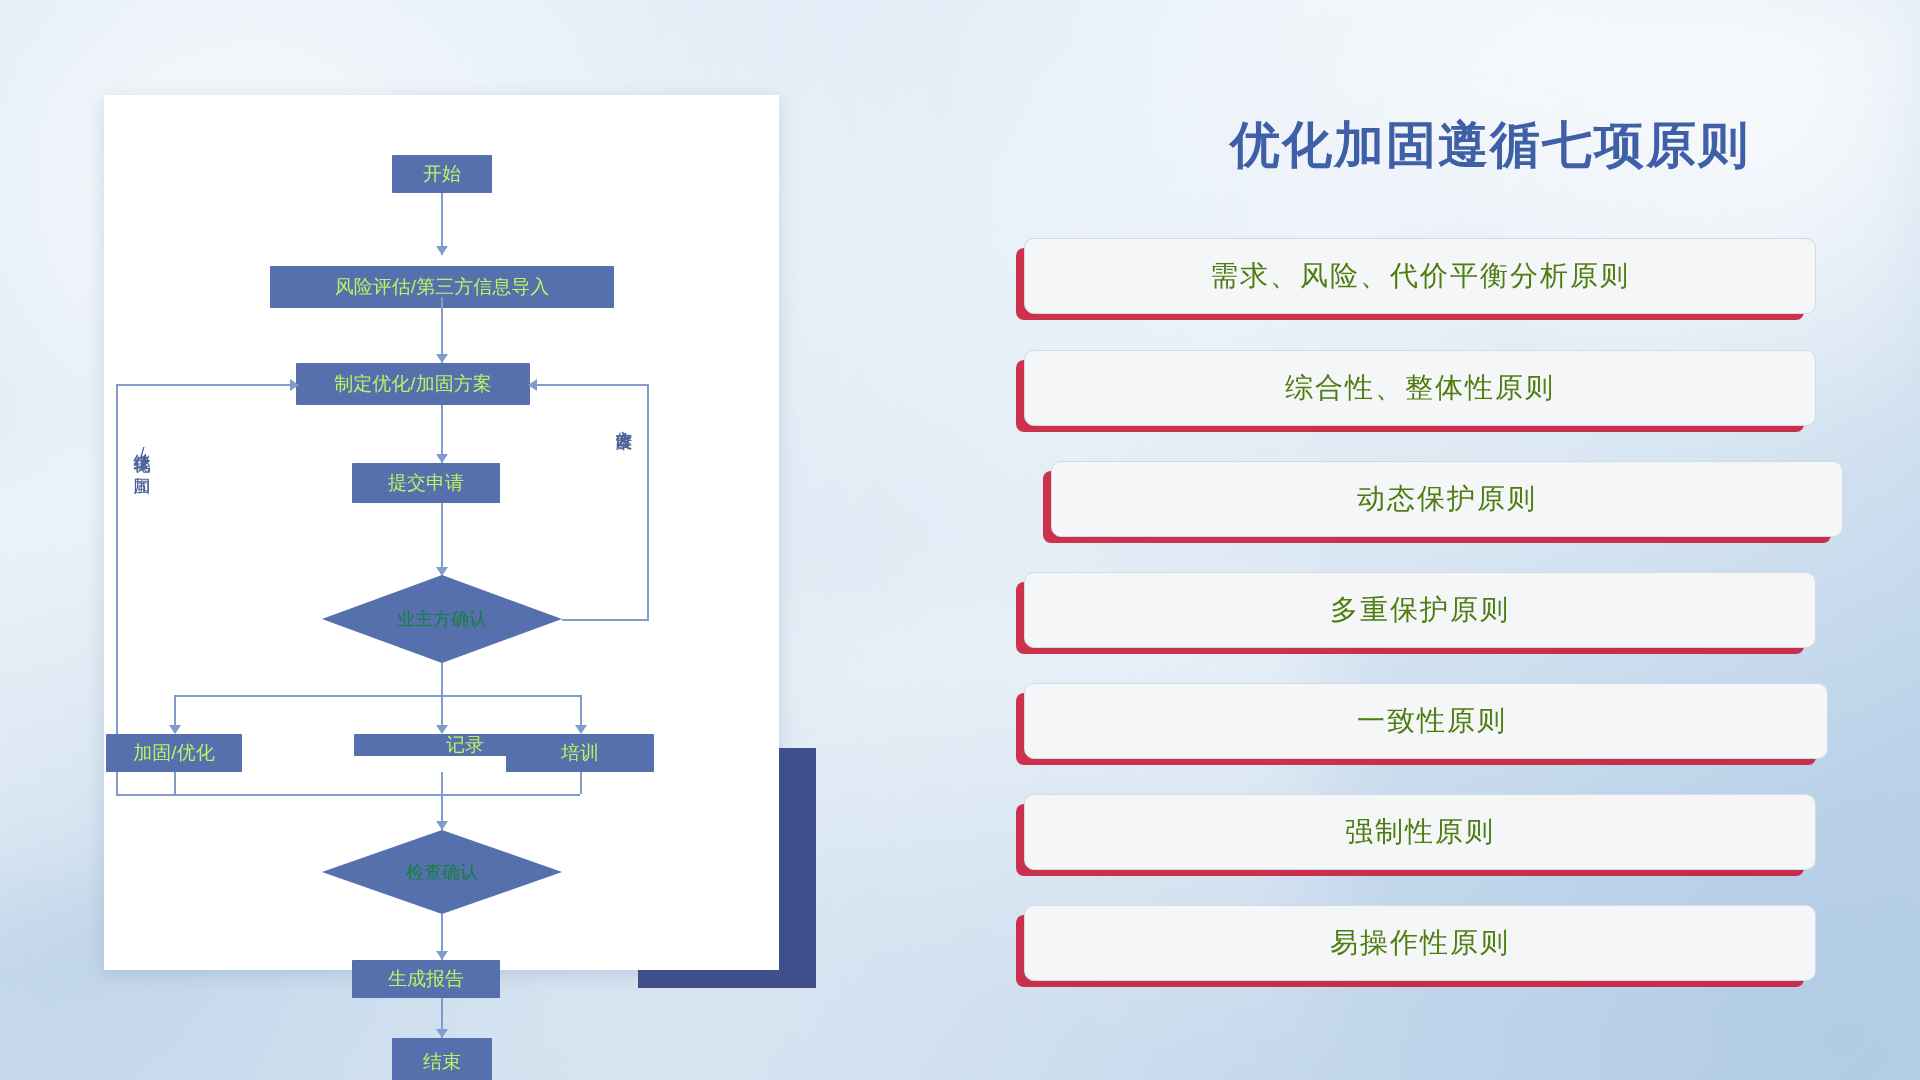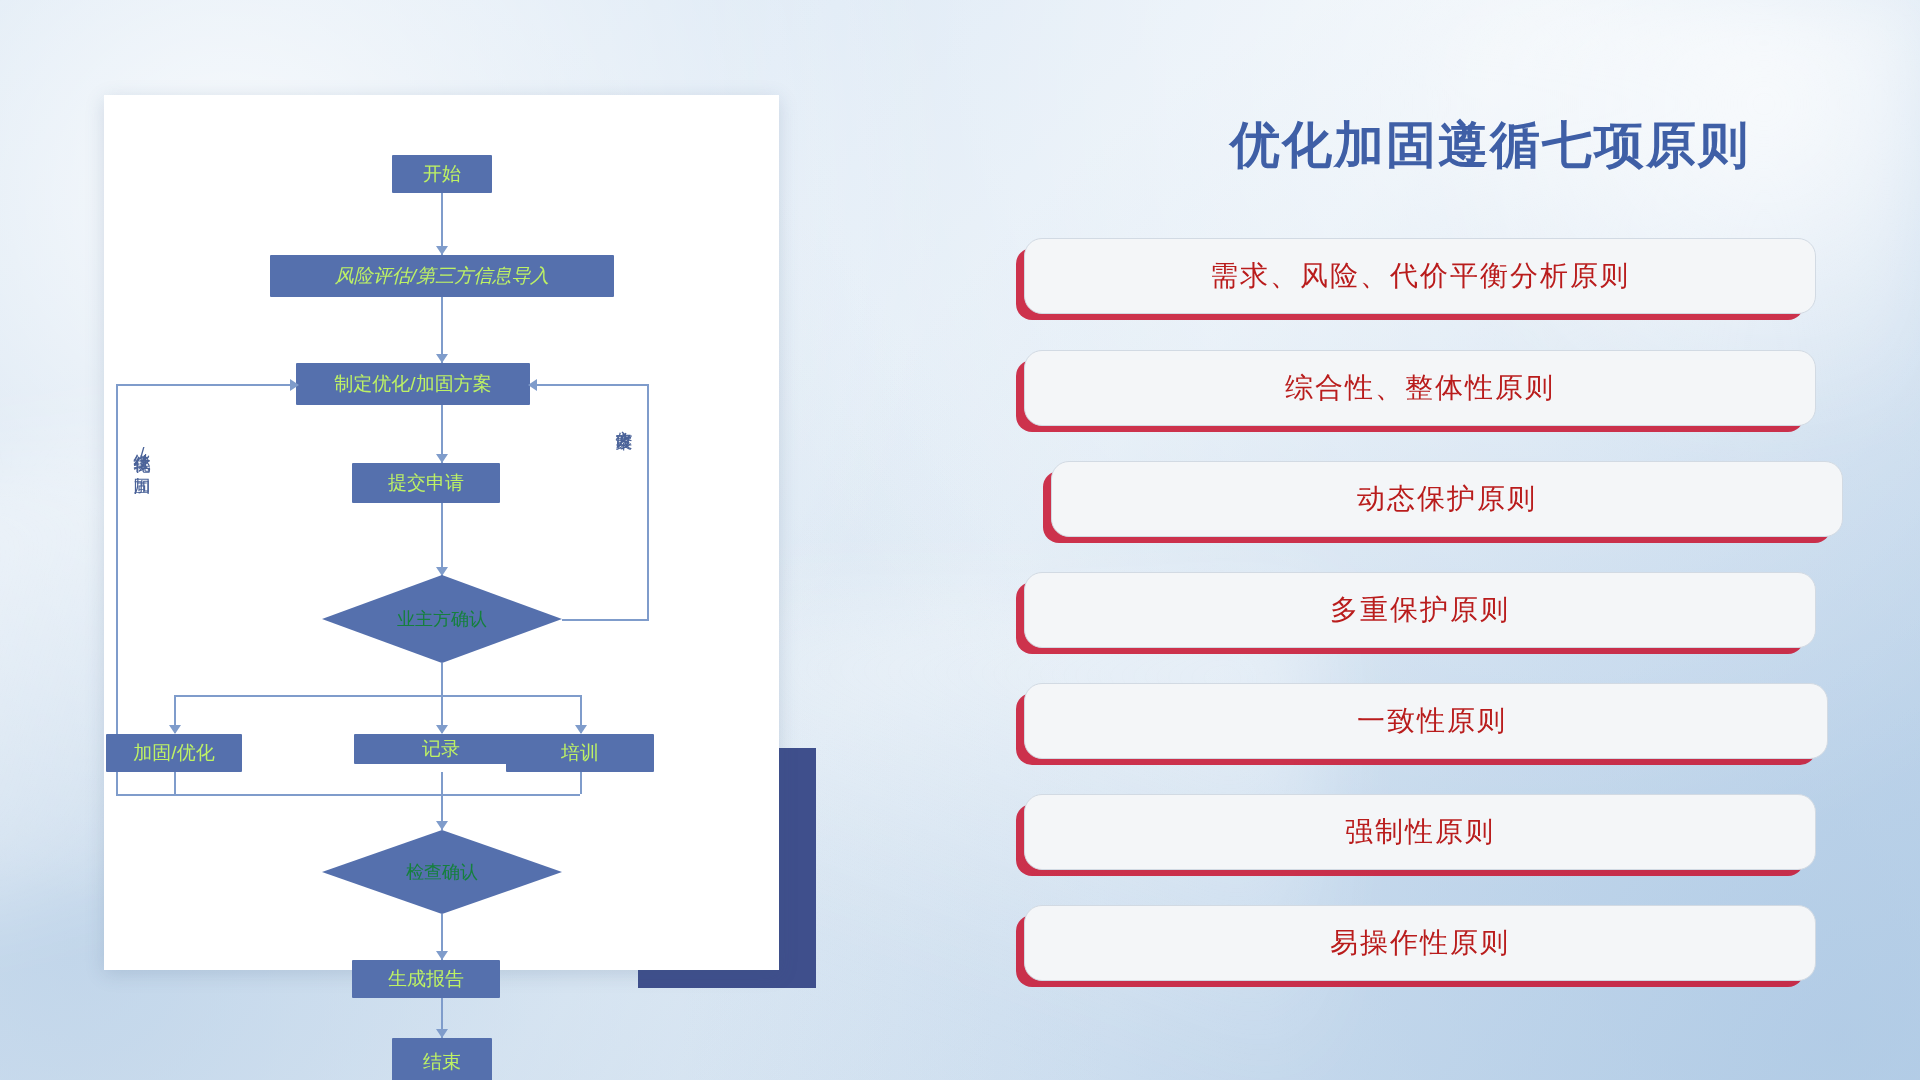--- a/index.html
+++ b/index.html
@@ -148,26 +148,26 @@
     color: #3f5fa6;
     letter-spacing: 2px;
   }
   .principle {
     position: absolute;
     left: 1024px;
     width: 790px;
     height: 74px;
     background: #f4f6f8;
     border: 1px solid #d2dae3;
-    border-radius: 18px;
+    border-radius: 10px;
     display: flex;
     align-items: center;
     justify-content: center;
     font-size: 28px;
-    color: #b91c1c;
+    color: #4d7c0f;
     letter-spacing: 2px;
     box-shadow: -10px 8px 0 -2px rgba(200,16,46,0.85);
   }
 </style>
 </head>
 <body>
 
 <div id="slide">
 
   <div class="bg-streak streak-a"></div>
@@ -177,21 +177,21 @@
   <div id="shadow-block"></div>
 
   <div id="flow-card">
     <div class="flow-inner">
 
       <div class="node" style="left:288px; top:60px; width:100px; height:38px;">开始</div>
 
       <div class="line vline" style="left:337px; top:98px; height:62px;"></div>
       <div class="arrow-down" style="left:332px; top:151px;"></div>
 
-      <div class="node" style="left:166px; top:160px; width:344px; height:42px;font-style:italic;">风险评估/第三方信息导入</div>
+      <div class="node" style="left:166px; top:171px; width:344px; height:42px;">风险评估/第三方信息导入</div>
 
       <div class="line vline" style="left:337px; top:202px; height:66px;"></div>
       <div class="arrow-down" style="left:332px; top:259px;"></div>
 
       <div class="node" style="left:192px; top:268px; width:234px; height:42px;">制定优化/加固方案</div>
 
       <div class="line vline" style="left:337px; top:310px; height:58px;"></div>
       <div class="arrow-down" style="left:332px; top:359px;"></div>
 
       <div class="node" style="left:248px; top:368px; width:148px; height:40px;">提交申请</div>
@@ -219,21 +219,21 @@
       <div class="line vline" style="left:337px; top:568px; height:32px;"></div>
       <div class="line hline" style="left:70px; top:600px; width:406px;"></div>
       <div class="line vline" style="left:70px; top:600px; height:38px;"></div>
       <div class="line vline" style="left:337px; top:600px; height:38px;"></div>
       <div class="line vline" style="left:476px; top:600px; height:38px;"></div>
       <div class="arrow-down" style="left:65px; top:630px;"></div>
       <div class="arrow-down" style="left:332px; top:630px;"></div>
       <div class="arrow-down" style="left:471px; top:630px;"></div>
 
       <div class="node" style="left:2px; top:639px; width:136px; height:38px;">加固/优化</div>
-      <div class="node" style="left:250px; top:639px; width:174px; height:30px;">记录</div>
+      <div class="node" style="left:250px; top:639px; width:174px; height:22px;padding-left:24px;">记录</div>
       <div class="node" style="left:402px; top:639px; width:148px; height:38px;">培训</div>
 
       <div class="line vline" style="left:70px; top:677px; height:22px;"></div>
       <div class="line vline" style="left:337px; top:677px; height:22px;"></div>
       <div class="line vline" style="left:476px; top:677px; height:22px;"></div>
       <div class="line hline" style="left:70px; top:699px; width:406px;"></div>
       <div class="line vline" style="left:337px; top:699px; height:36px;"></div>
       <div class="arrow-down" style="left:332px; top:726px;"></div>
 
       <div class="diamond-wrap" style="left:218px; top:735px; width:240px; height:84px;text-align:center;">

